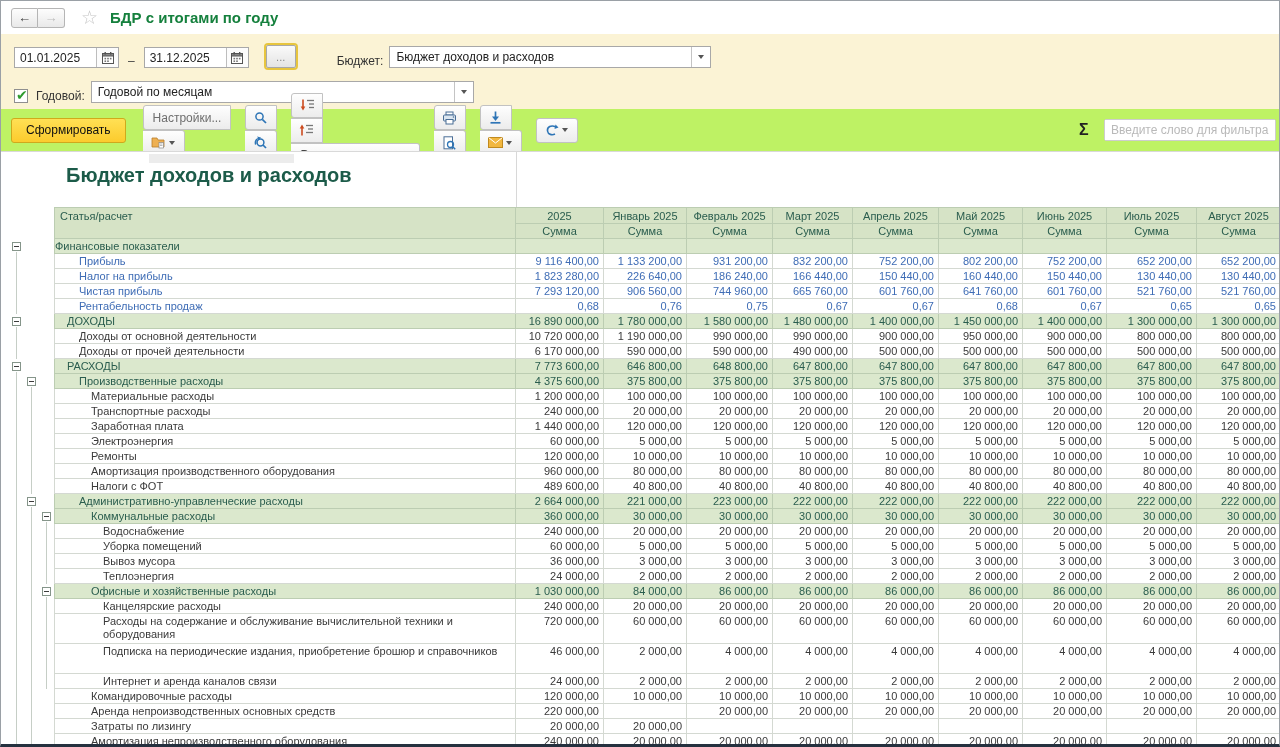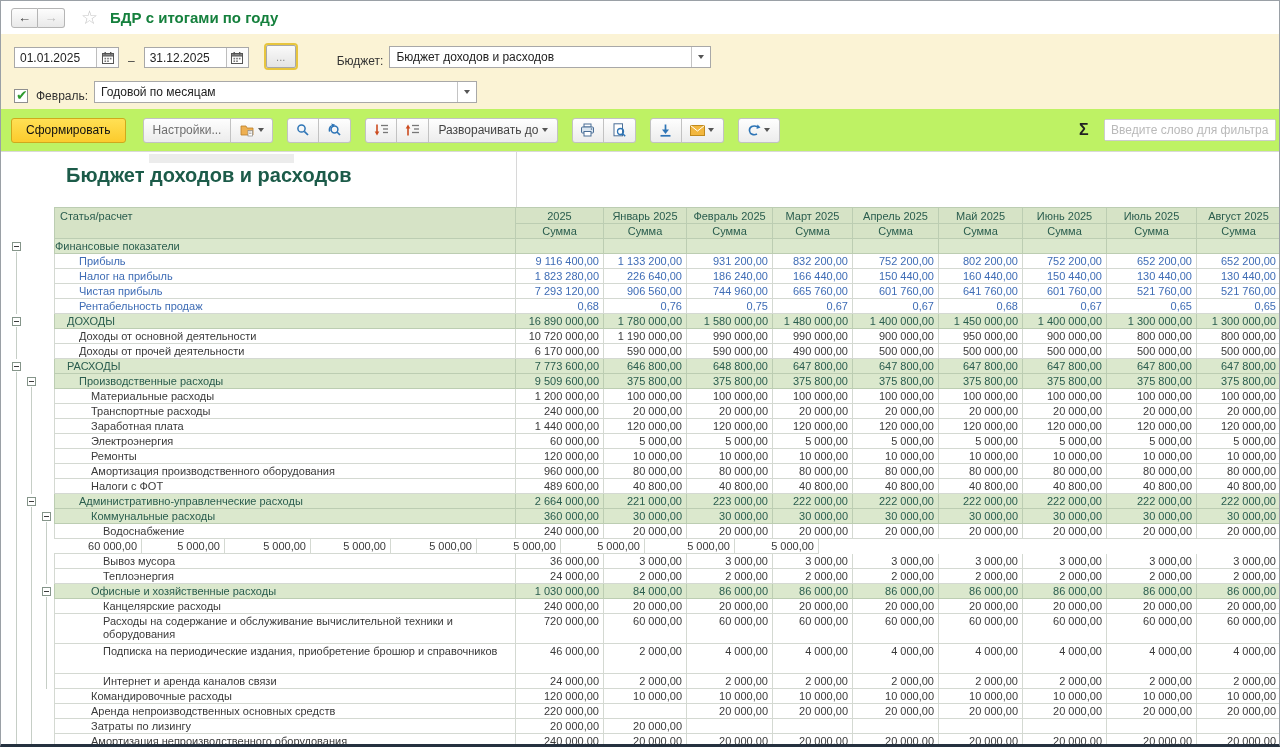--- a/index.html
+++ b/index.html
@@ -44,21 +44,21 @@
   .checkbox{ width:14px; height:14px; border:1px solid #8f8f8f; background:#fff; position:relative; cursor:pointer; margin-right:8px; }
   .checkbox .chk{ position:absolute; left:1px; top:-3px; color:#2e9b2e; font-size:14px; font-weight:bold; }
   .lbl-scenario{ margin-right:0; }
   
   .toolbar{ height:42px; display:flex; align-items:center; padding-left:10px; background:#bef264; position:relative; }
   .tbtn{
     height:25px; border:1px solid #c2c2c2; background:linear-gradient(#fefefe,#ececec);
     display:flex; align-items:center; justify-content:center; font-size:12px; color:#444;
     padding:0 9px; cursor:pointer;
   }
-  .tgroup{ display:flex; margin-right:14px; }
+  .tgroup{ display:flex; margin-right:14px;flex-direction:column; }
   .tgroup .tbtn+.tbtn{ border-left:none; }
   .tgroup .tbtn:first-child{ border-radius:3px 0 0 3px; }
   .tgroup .tbtn:last-child{ border-radius:0 3px 3px 0; }
   .tgroup .tbtn:only-child{ border-radius:3px; }
   .tbtn.primary{
     background:linear-gradient(var(--btn-yellow1),var(--btn-yellow2));
     border-color:#cfa91c; color:#111; padding:0 14px; border-radius:3px; margin-right:17px;
   }
   .tbtn.gray-text{ color:#6e6e6e; }
   .tbtn.icon{ width:32px; padding:0; }
@@ -174,21 +174,21 @@
         <span class="ctext">Бюджет доходов и расходов</span>
         <span class="cdd">
             <span class="caret"></span>
           </span>
       </div>
     </div>
     <div class="frow second">
       <span class="checkbox">
           <span class="chk">✔</span>
         </span>
-      <span class="flabel lbl-scenario">Февраль:</span>
+      <span class="flabel lbl-scenario">Годовой:</span>
       <div class="combo scenario">
         <span class="ctext">Годовой по месяцам</span>
         <span class="cdd">
             <span class="caret"></span>
           </span>
       </div>
     </div>
   </div>
 
   <div class="toolbar">
@@ -496,21 +496,21 @@
           <div class="cell v8">647 800,00</div>
         </div>
         <div class="grid-row kind-group">
           <span class="rail"></span>
           <span class="gut line"></span>
           <span class="gut exp">
             <span class="expbox"></span>
           </span>
           <span class="gut"></span>
           <div class="lbl" style="padding-left: 24px;">Производственные расходы</div>
-          <div class="cell v0">9 509 600,00</div>
+          <div class="cell v0">4 375 600,00</div>
           <div class="cell v1">375 800,00</div>
           <div class="cell v2">375 800,00</div>
           <div class="cell v3">375 800,00</div>
           <div class="cell v4">375 800,00</div>
           <div class="cell v5">375 800,00</div>
           <div class="cell v6">375 800,00</div>
           <div class="cell v7">375 800,00</div>
           <div class="cell v8">375 800,00</div>
         </div>
         <div class="grid-row kind-item">
@@ -675,20 +675,21 @@
           <div class="cell v5">20 000,00</div>
           <div class="cell v6">20 000,00</div>
           <div class="cell v7">20 000,00</div>
           <div class="cell v8">20 000,00</div>
         </div>
         <div class="grid-row kind-item">
           <span class="rail"></span>
           <span class="gut line"></span>
           <span class="gut line"></span>
           <span class="gut line"></span>
+          <div class="lbl" style="padding-left: 48px;">Уборка помещений</div>
           <div class="cell v0">60 000,00</div>
           <div class="cell v1">5 000,00</div>
           <div class="cell v2">5 000,00</div>
           <div class="cell v3">5 000,00</div>
           <div class="cell v4">5 000,00</div>
           <div class="cell v5">5 000,00</div>
           <div class="cell v6">5 000,00</div>
           <div class="cell v7">5 000,00</div>
           <div class="cell v8">5 000,00</div>
         </div>

